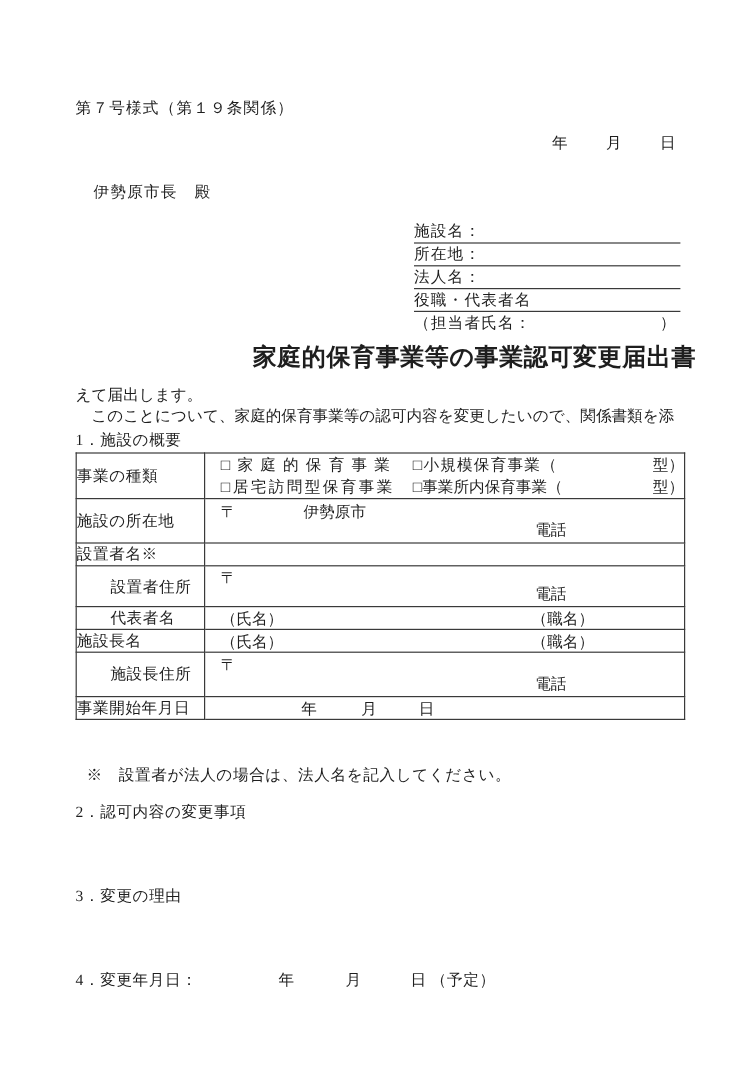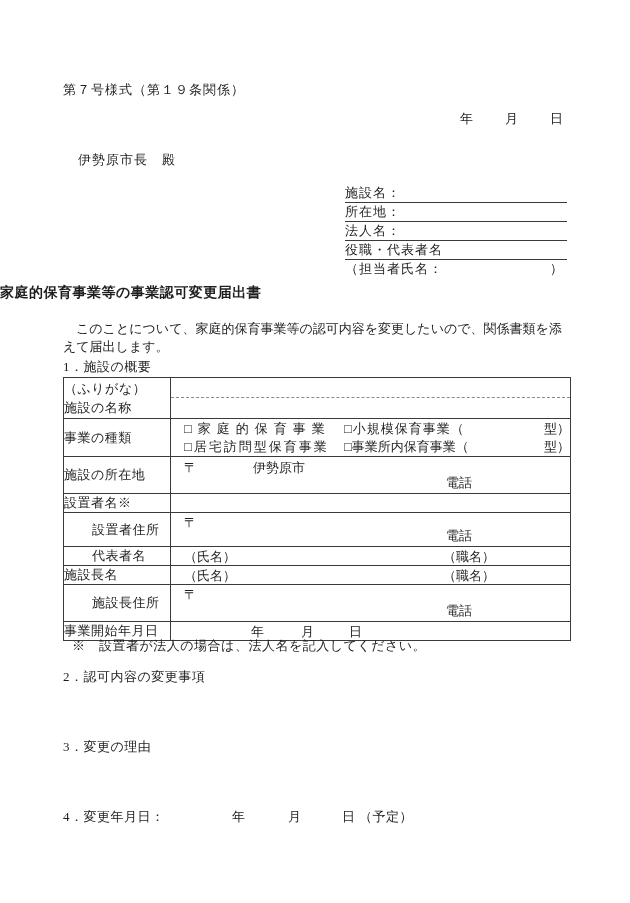--- a/index.html
+++ b/index.html
@@ -20,23 +20,23 @@
   .date-line span{position:absolute;}
   .date-y{left:460px;} .date-m{left:505px;} .date-d{left:550px;}
 
   .addressee{left:78px;top:151px;letter-spacing:1px;}
 
   .applicant{left:345px;top:184px;width:222px;}
   .app-line{height:18px;line-height:17px;border-bottom:1px solid #3a3a3a;white-space:nowrap;letter-spacing:1px;font-family:Liberation Serif, serif;}
   .app-line.no-line{border-bottom:none;position:relative;}
   .contact-close{position:absolute;left:205px;top:0;}
 
-  .doc-title{left:0;top:284px;width:580px;text-align:left;
+  .doc-title{left:0;top:284px;width:580px;text-align:right;
     font-family:"Liberation Sans","DejaVu Sans",sans-serif;
-    font-weight:bold;font-size:14px;letter-spacing:0.5px;}
+    font-weight:bold;font-size:20px;letter-spacing:0.5px;}
 
   .body-par{left:63px;top:320px;width:512px;line-height:17.5px;}
 
   .s-heading{left:63px;letter-spacing:0.5px;}
   .s1{top:358px;} .s2{top:668px;} .s3{top:738px;} .s4{top:808px;width:420px;height:16px;}
   .s4 span{position:absolute;top:0;}
   .s4-head{left:0;} .s4-y{left:169px;} .s4-m{left:225px;} .s4-d{left:279px;} .s4-plan{left:296px;}
 
   table.facility{position:absolute;left:63px;top:377px;width:507px;
     border-collapse:collapse;table-layout:fixed;}
@@ -95,38 +95,28 @@
     <div class="app-line">役職・代表者名</div>
     <div class="app-line no-line">
       <span>（担当者氏名：</span>
       <span class="contact-close">）</span>
     </div>
   </div>
 
   <div class="abs doc-title">家庭的保育事業等の事業認可変更届出書</div>
 
   <div class="abs body-par">
+    <div class="nowrap">えて届出します。</div>
     <div class="nowrap">　このことについて、家庭的保育事業等の認可内容を変更したいので、関係書類を添</div>
-    <div class="nowrap">えて届出します。</div>
   </div>
 
   <div class="abs s-heading s1 nowrap">1．施設の概要</div>
 
   <table class="facility">
     <tbody>
-        <tr class="r1">
-      <td class="lbl lbl2">
-        <div>（ふりがな）</div>
-        <div>施設の名称</div>
-      </td>
-      <td class="val">
-        <div class="furigana-row"></div>
-        <div class="name-row"></div>
-      </td>
-    </tr>
     <tr class="r2">
       <td class="lbl">事業の種類</td>
       <td class="val">
         <div class="cb-line">
           <span class="c1 sp6"><span>□</span><span>家庭的保育事業</span></span>
           <span class="c2 sp1"><span>□</span><span>小規模保育事業（</span></span>
           <span class="sfx">型）</span>
         </div>
         <div class="cb-line">
           <span class="c1 sp2"><span>□</span><span>居宅訪問型保育事業</span></span>

